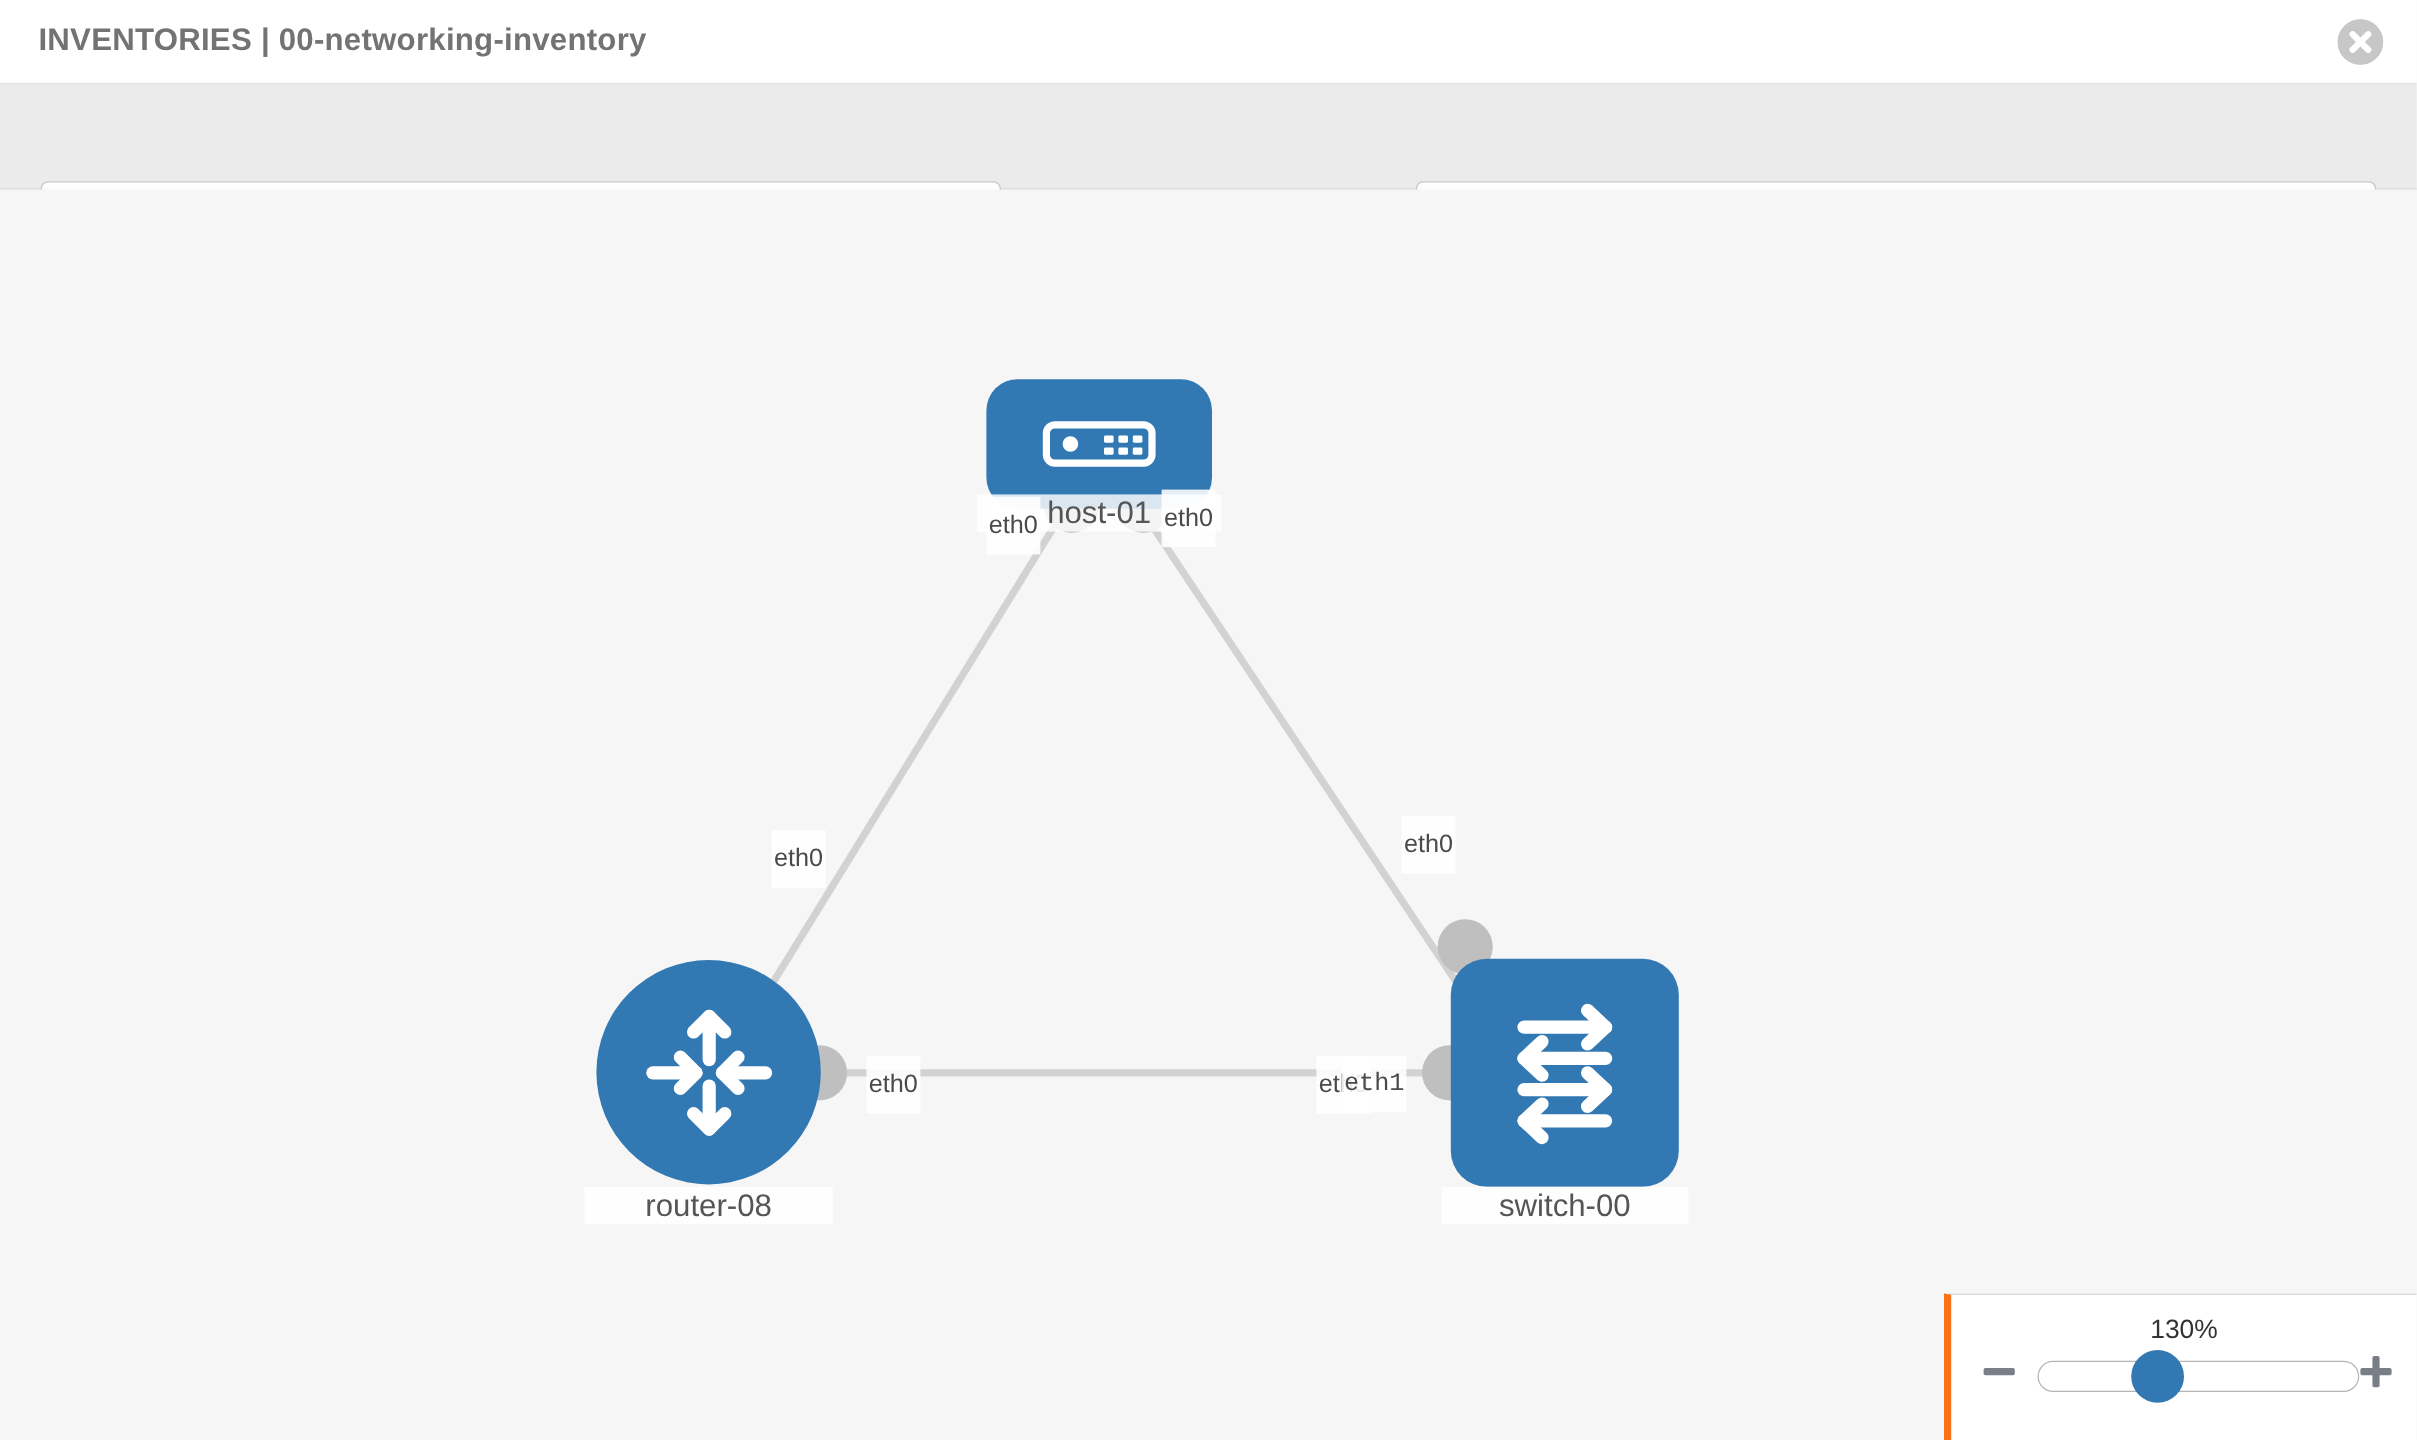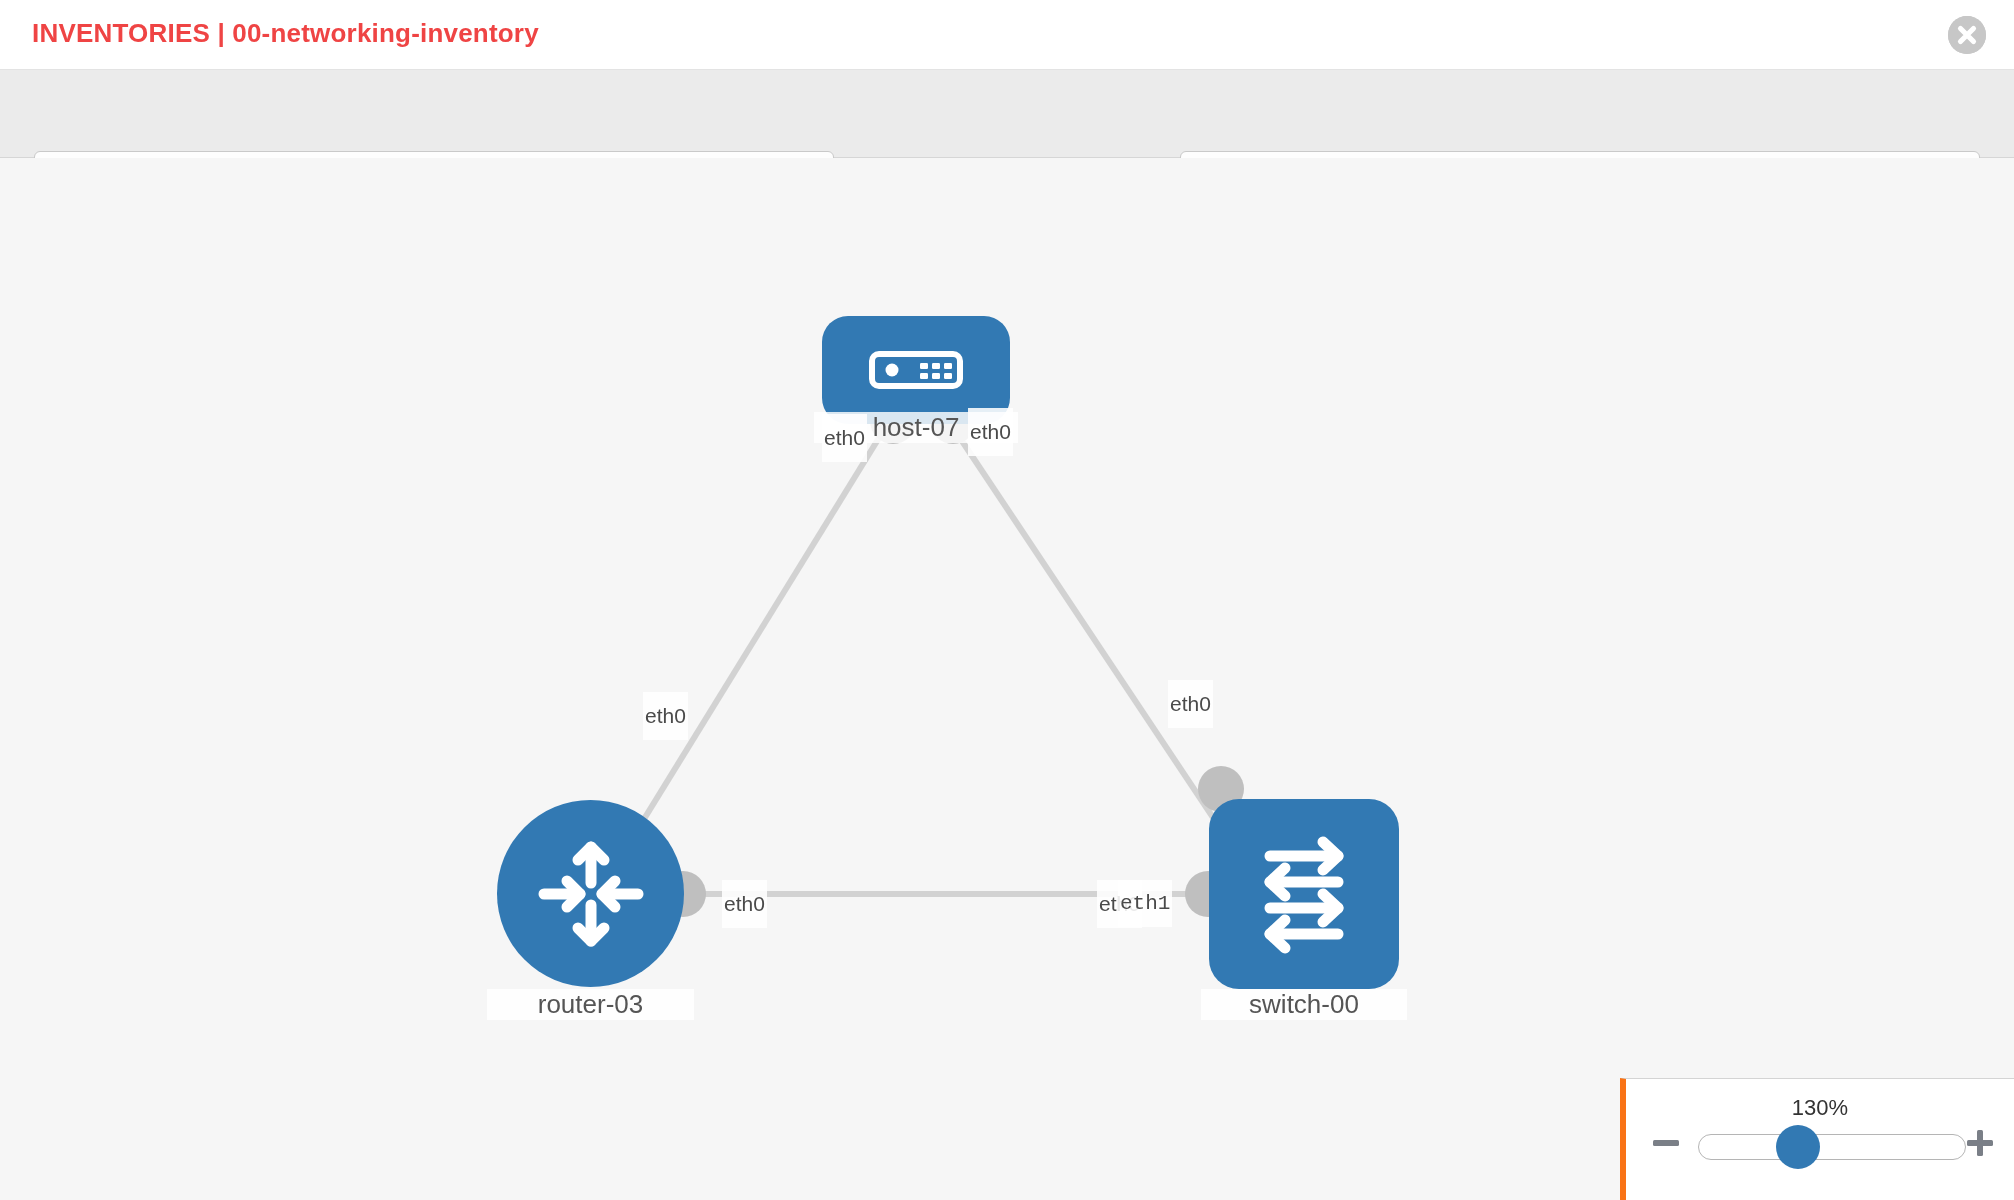--- a/index.html
+++ b/index.html
@@ -27,21 +27,21 @@
     height: 70px;
     background: #ffffff;
     border-bottom: 1px solid #e3e3e3;
   }
   .header-title {
     position: absolute;
     left: 32px;
     top: 18px;
     font-size: 26px;
     font-weight: bold;
-    color: #ef4444;
+    color: #737373;
     letter-spacing: 0.2px;
     white-space: nowrap;
   }
   .close-btn {
     position: absolute;
     right: 28px;
     top: 16px;
     width: 38px;
     height: 38px;
     border-radius: 50%;
@@ -307,21 +307,21 @@
           <g fill="#ffffff">
             <rect x="52" y="21" width="8" height="6" rx="1.2"></rect>
             <rect x="64" y="21" width="8" height="6" rx="1.2"></rect>
             <rect x="76" y="21" width="8" height="6" rx="1.2"></rect>
             <rect x="52" y="31" width="8" height="6" rx="1.2"></rect>
             <rect x="64" y="31" width="8" height="6" rx="1.2"></rect>
             <rect x="76" y="31" width="8" height="6" rx="1.2"></rect>
           </g>
         </svg>
       </div>
-      <div class="node-label">host-07</div>
+      <div class="node-label">host-01</div>
     </div>
 
     <div class="node" id="node-router">
       <div class="node-shape">
         <svg width="122" height="122" viewBox="0 0 122 122" aria-hidden="true">
           <g stroke="#ffffff" stroke-width="11" stroke-linecap="round" stroke-linejoin="round" fill="none">
 
             <path d="M61 50 L61 14"></path>
             <path d="M48 27 L61 14 L74 27"></path>
 
@@ -329,21 +329,21 @@
             <path d="M48 95 L61 108 L74 95"></path>
 
             <path d="M108 61 L72 61"></path>
             <path d="M85 48 L72 61 L85 74"></path>
 
             <path d="M14 61 L50 61"></path>
             <path d="M37 48 L50 61 L37 74"></path>
           </g>
         </svg>
       </div>
-      <div class="node-label">router-03</div>
+      <div class="node-label">router-08</div>
     </div>
 
     <div class="node" id="node-switch">
       <div class="node-shape">
         <svg width="128" height="128" viewBox="0 0 128 128" aria-hidden="true">
           <g stroke="#ffffff" stroke-width="11" stroke-linecap="round" stroke-linejoin="round" fill="none">
 
             <path d="M30 26 L98 26"></path>
             <path d="M83 12 L98 26 L83 40"></path>
 

